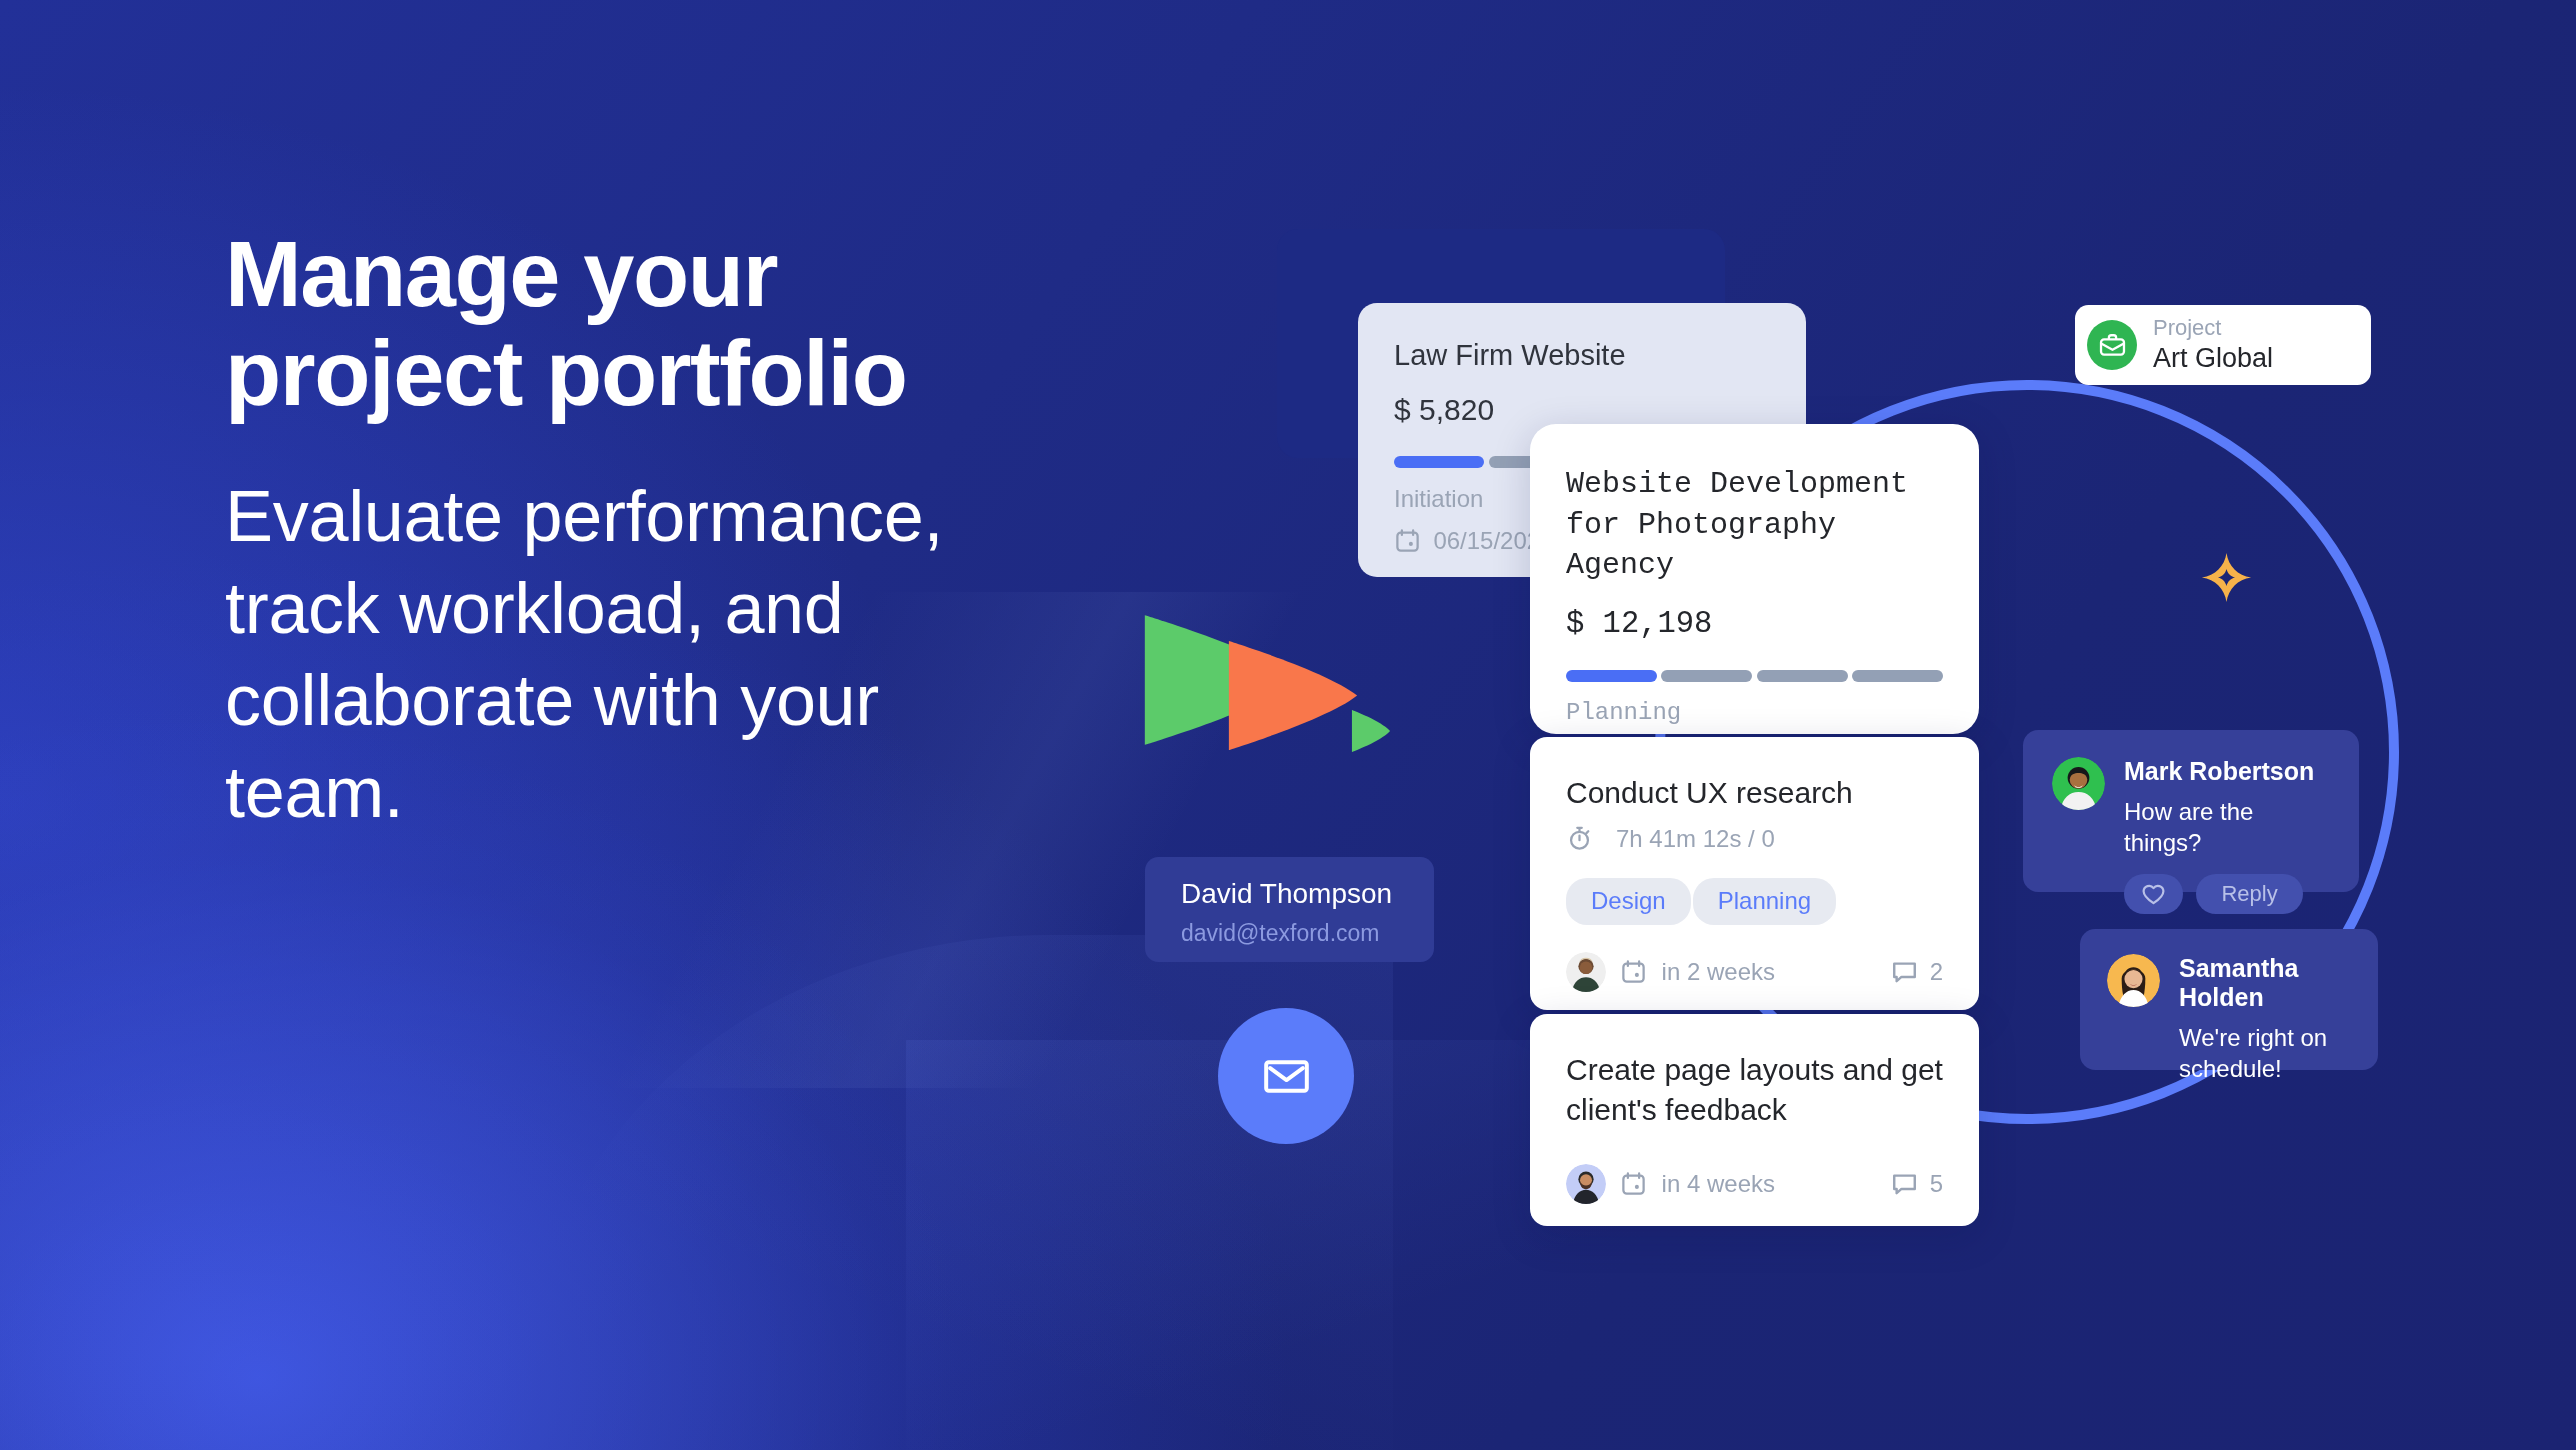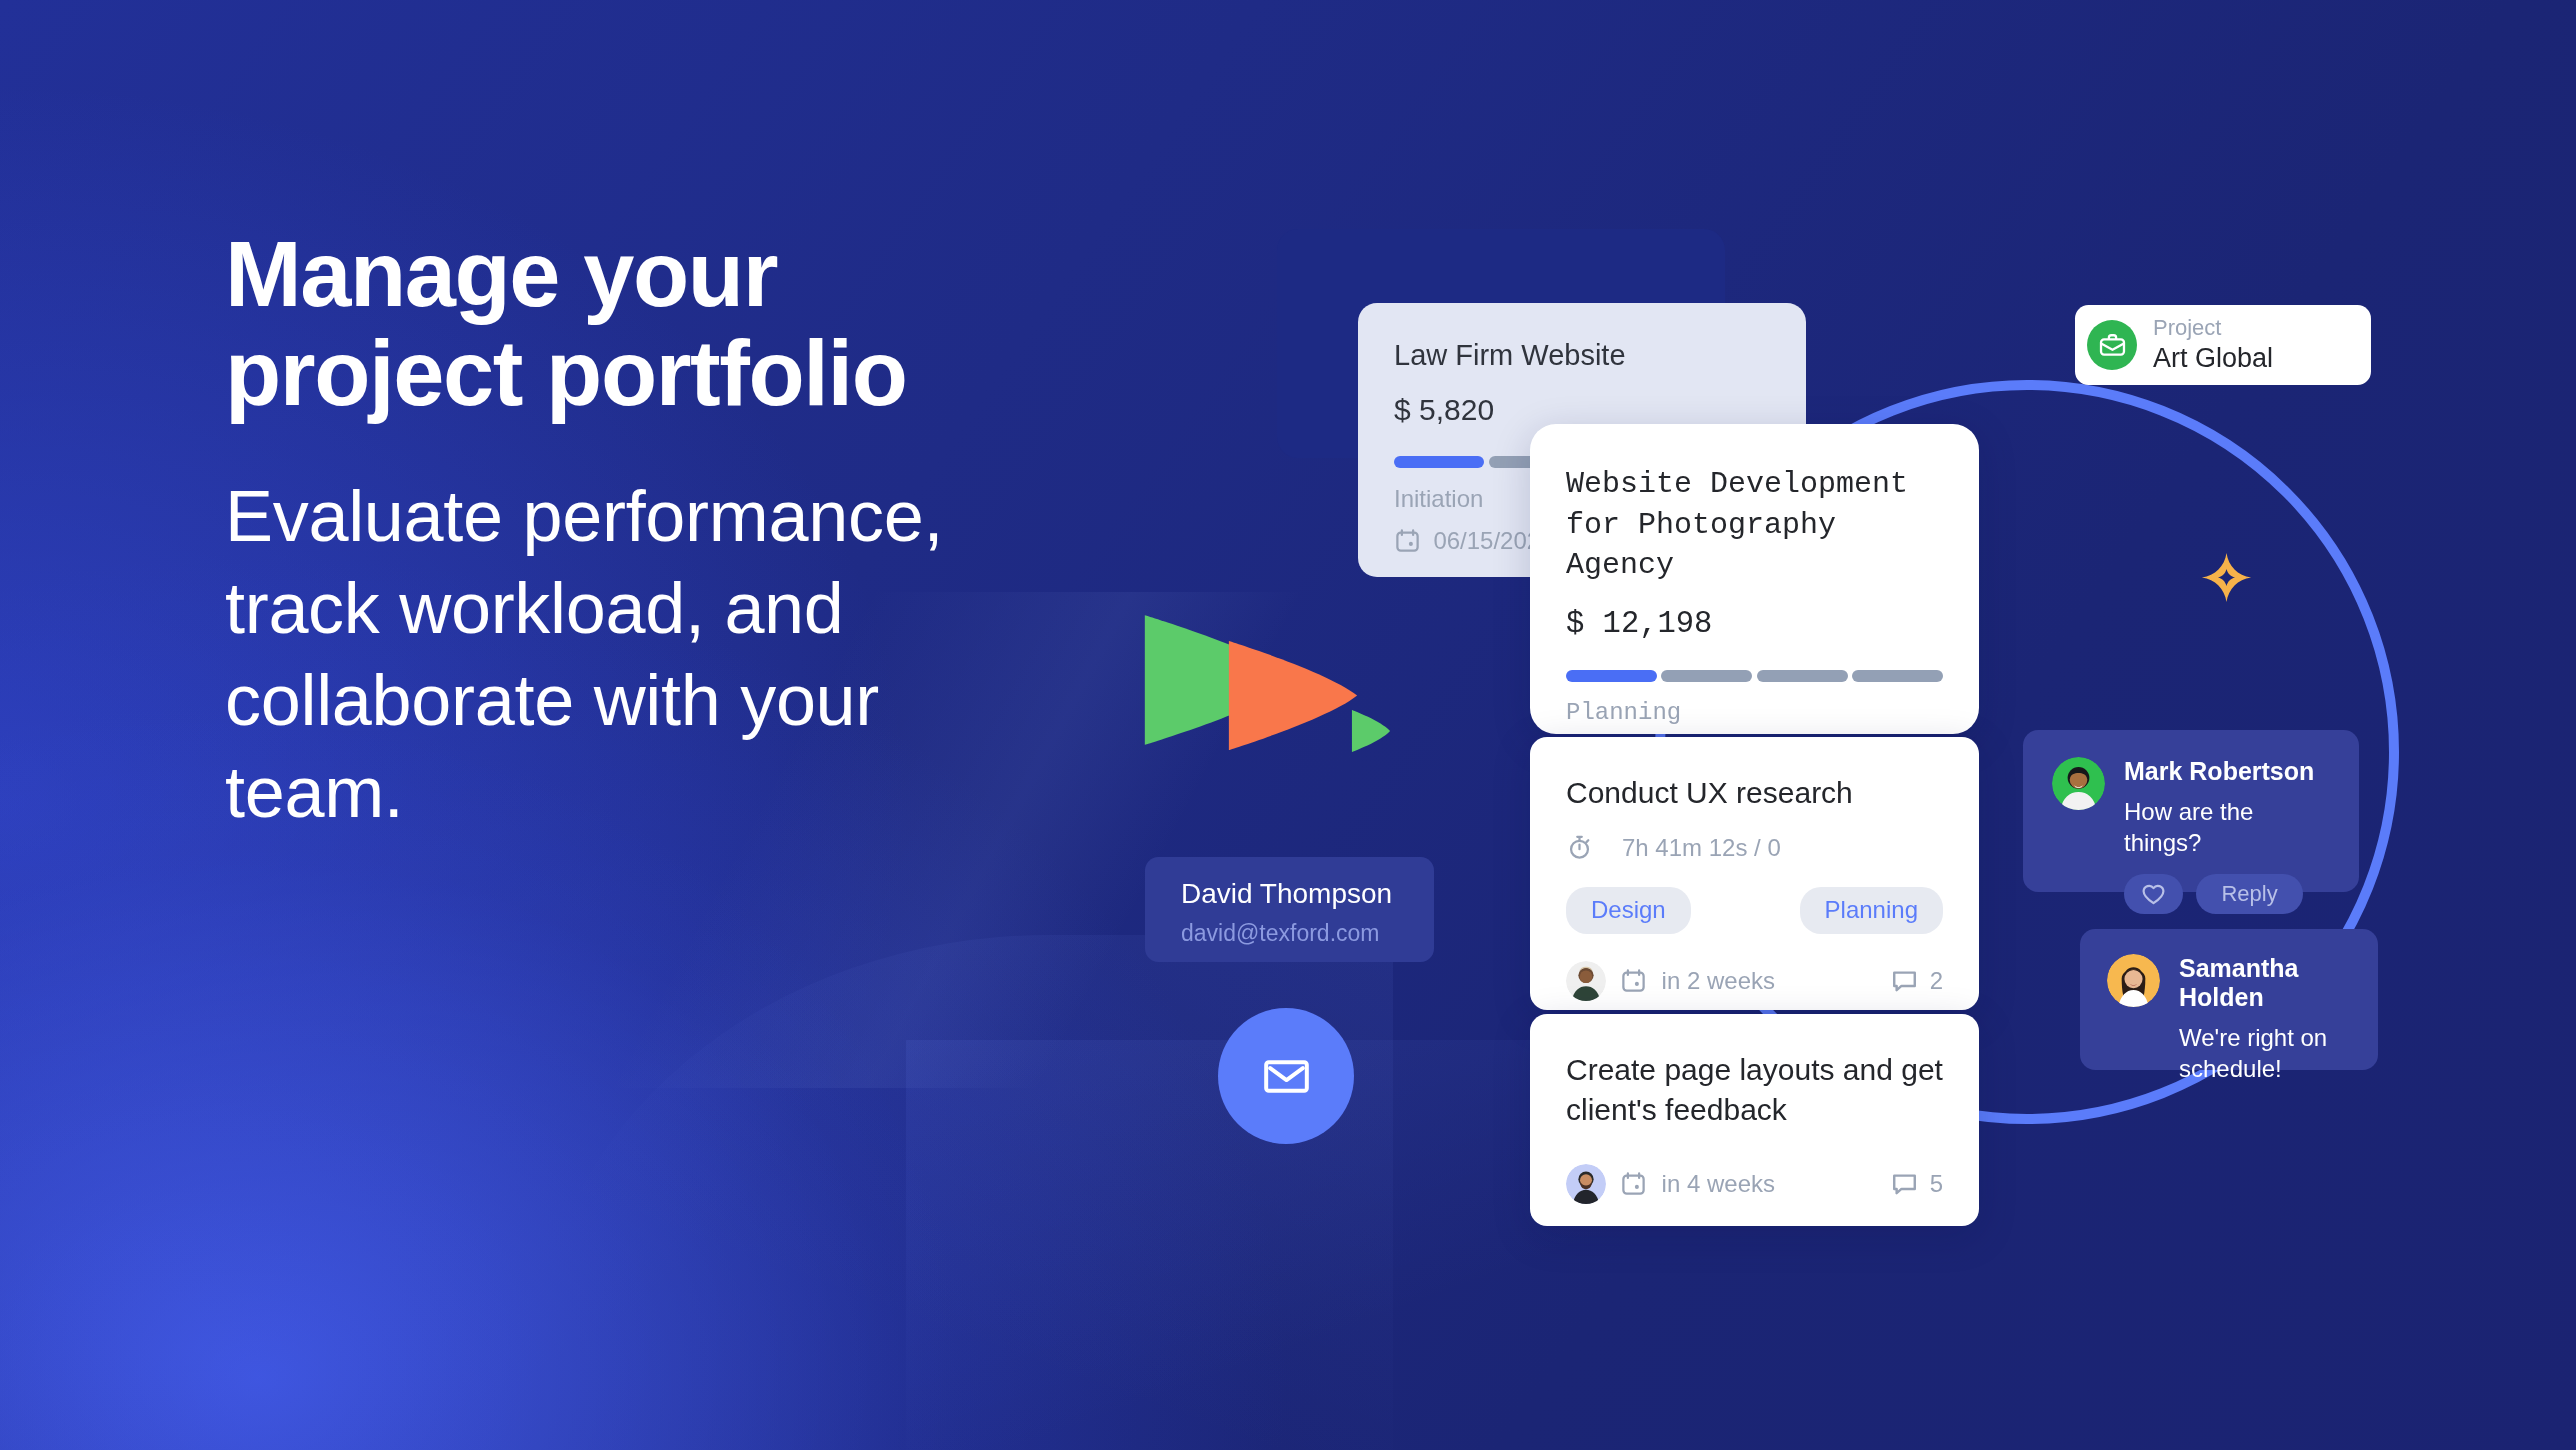--- a/index.html
+++ b/index.html
@@ -145,22 +145,22 @@
     position: absolute;
     left: 1530px; top: 1014px;
     width: 449px; height: 212px;
     background: #ffffff;
     border-radius: 17px;
     padding: 36px 36px 0 36px;
     z-index: 8;
     box-shadow: 0 9.5px 38px rgba(10,18,70,0.18);
   }
   .task-title { font-size: 30px; color: #24262b; line-height: 1.33; white-space: pre-line; }
-  .task-time { margin-top: 21px; display: flex; align-items: center; gap: 29px; font-size: 24px; color: #9aa4b5; }
-  .task-tags { margin-top: 25px; display: flex; gap: 29px; justify-content: space-between; }
+  .task-time { margin-top: 12px; display: flex; align-items: center; gap: 23px; font-size: 24px; color: #9aa4b5; }
+  .task-tags { margin-top: 25px; display: flex; gap: 2px; }
   .tag {
     background: #e7eaf1; color: #5b7cfa;
     border-radius: 21px; padding: 11.4px 25px;
     font-size: 24px; line-height: 1;
   }
   .task-foot { margin-top: 27px; display: flex; align-items: center; gap: 14.3px; font-size: 24px; color: #9aa4b5; }
   .task-foot .spacer { flex: 1; }
   .task-foot .cmt { display: flex; align-items: center; gap: 10.5px; }
 
   .avatar { width: 40px; height: 40px; border-radius: 50%; overflow: hidden; flex: 0 0 auto; }

